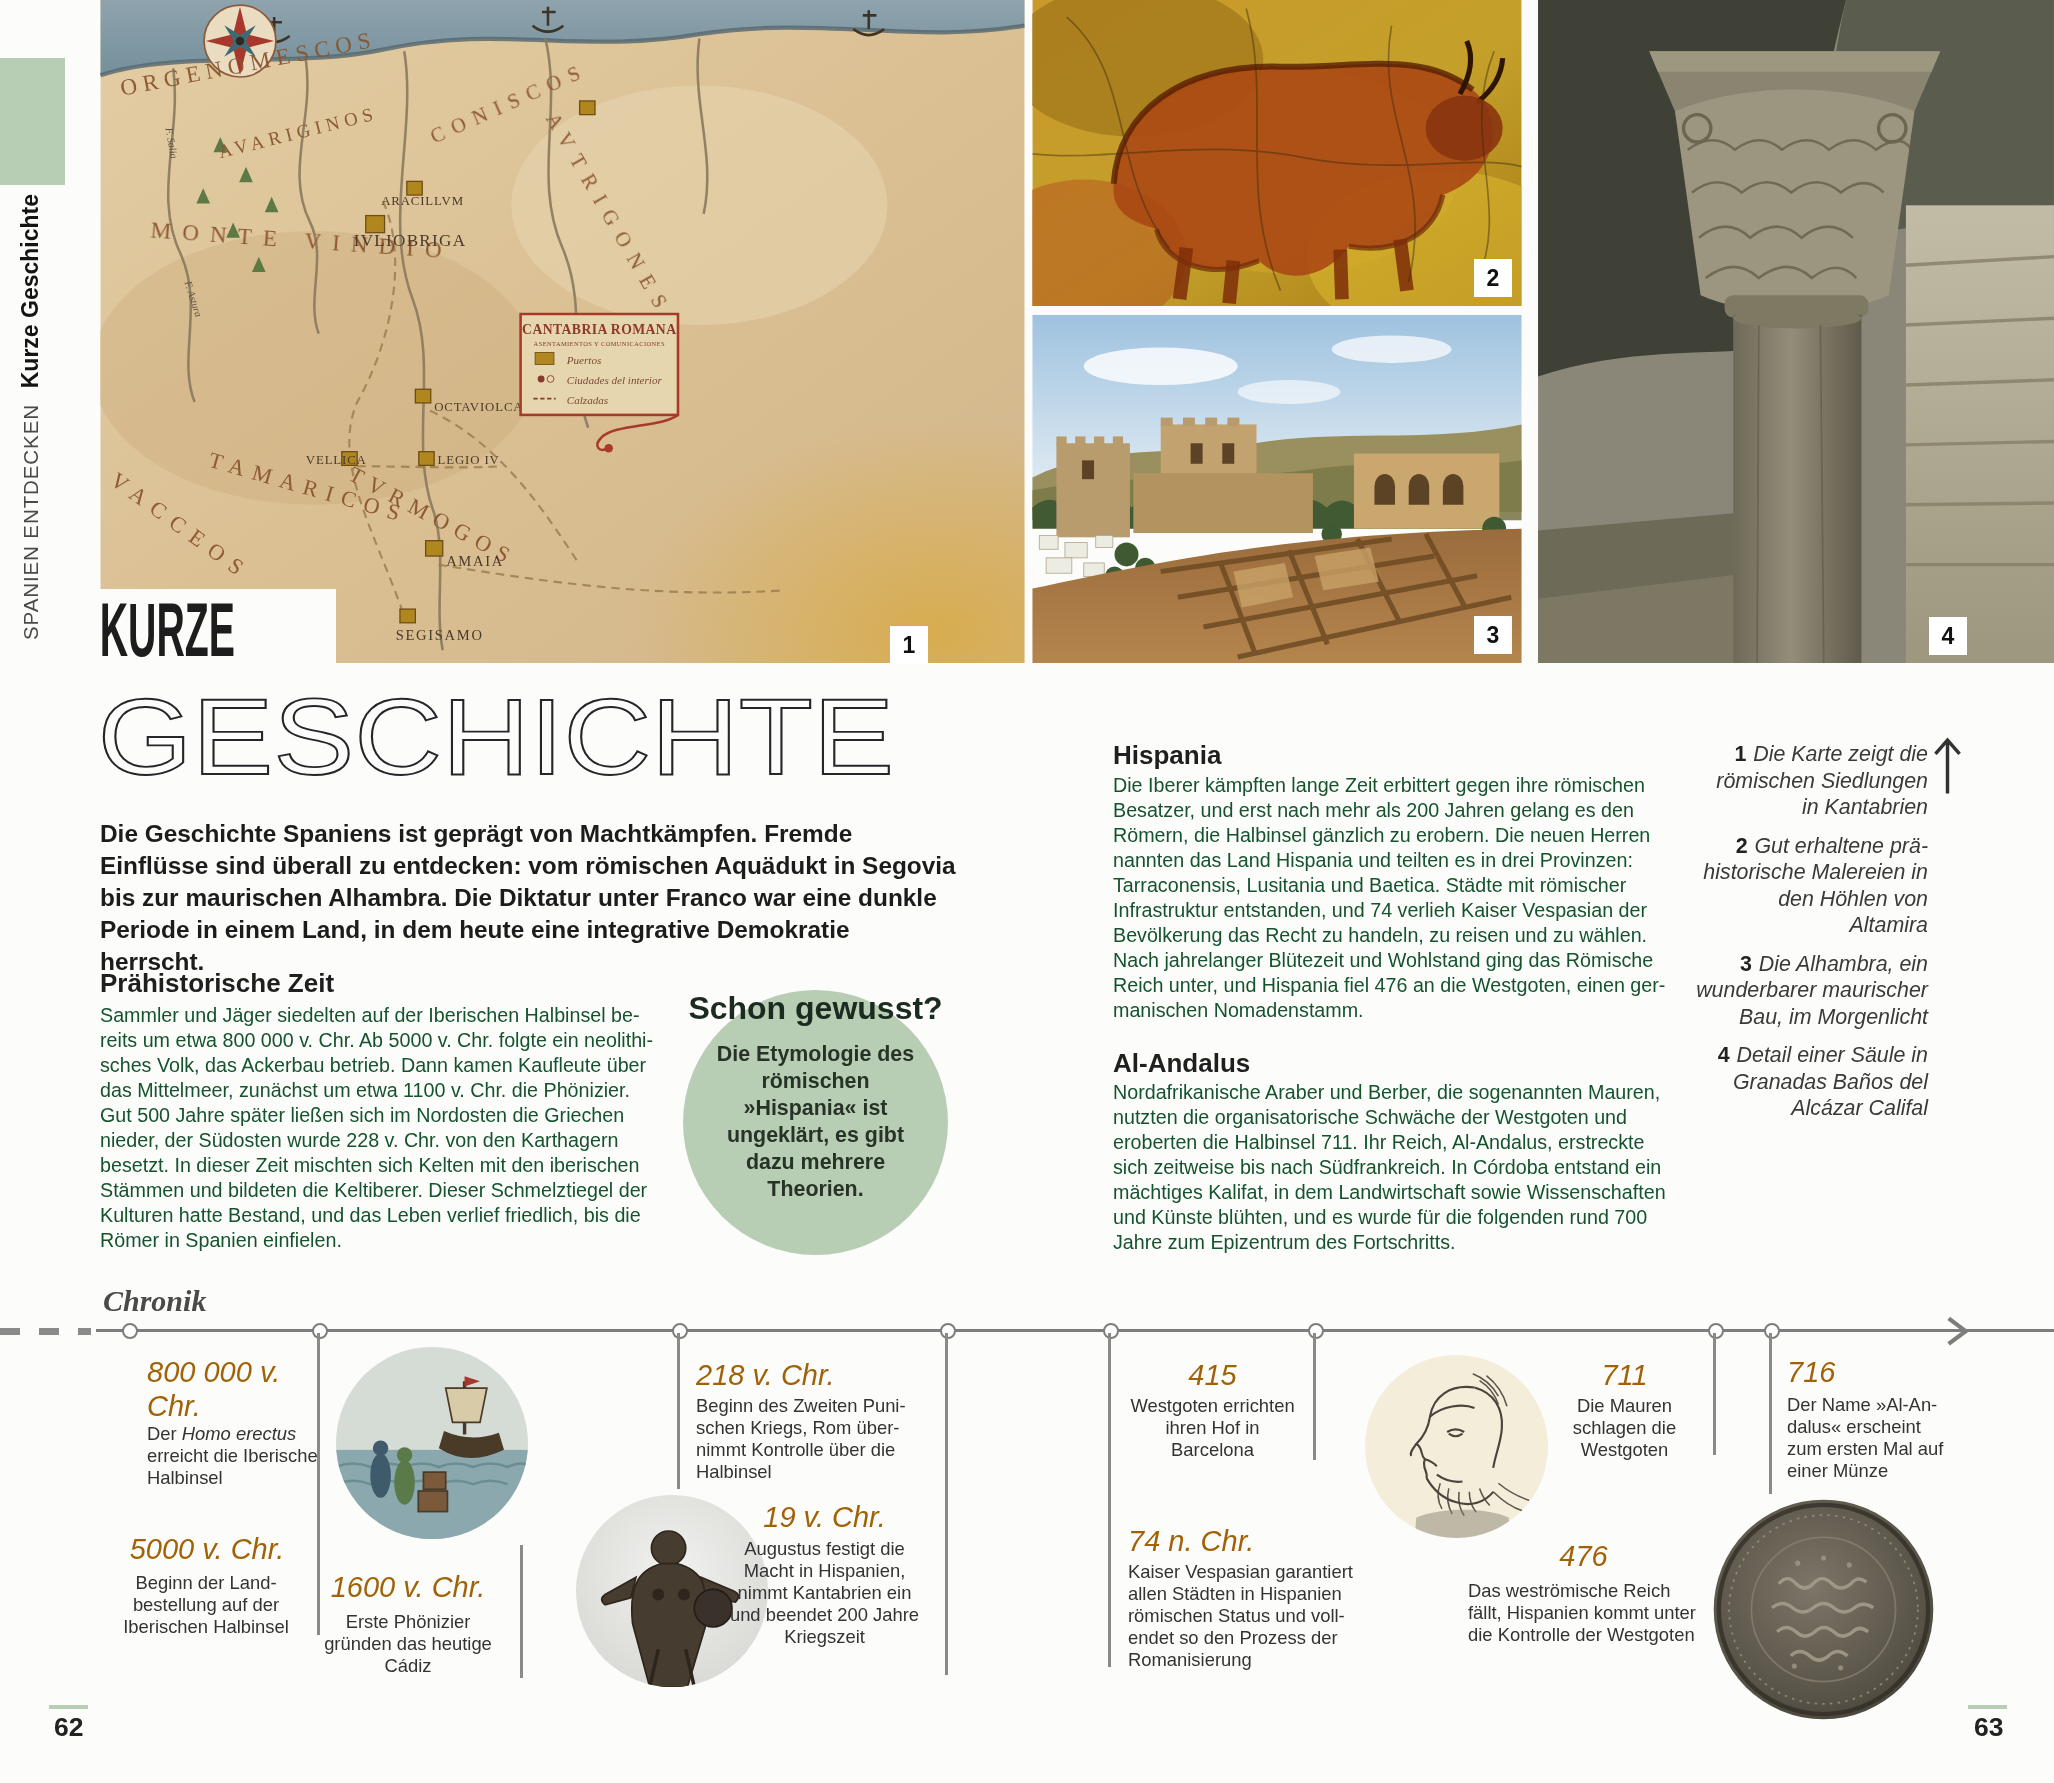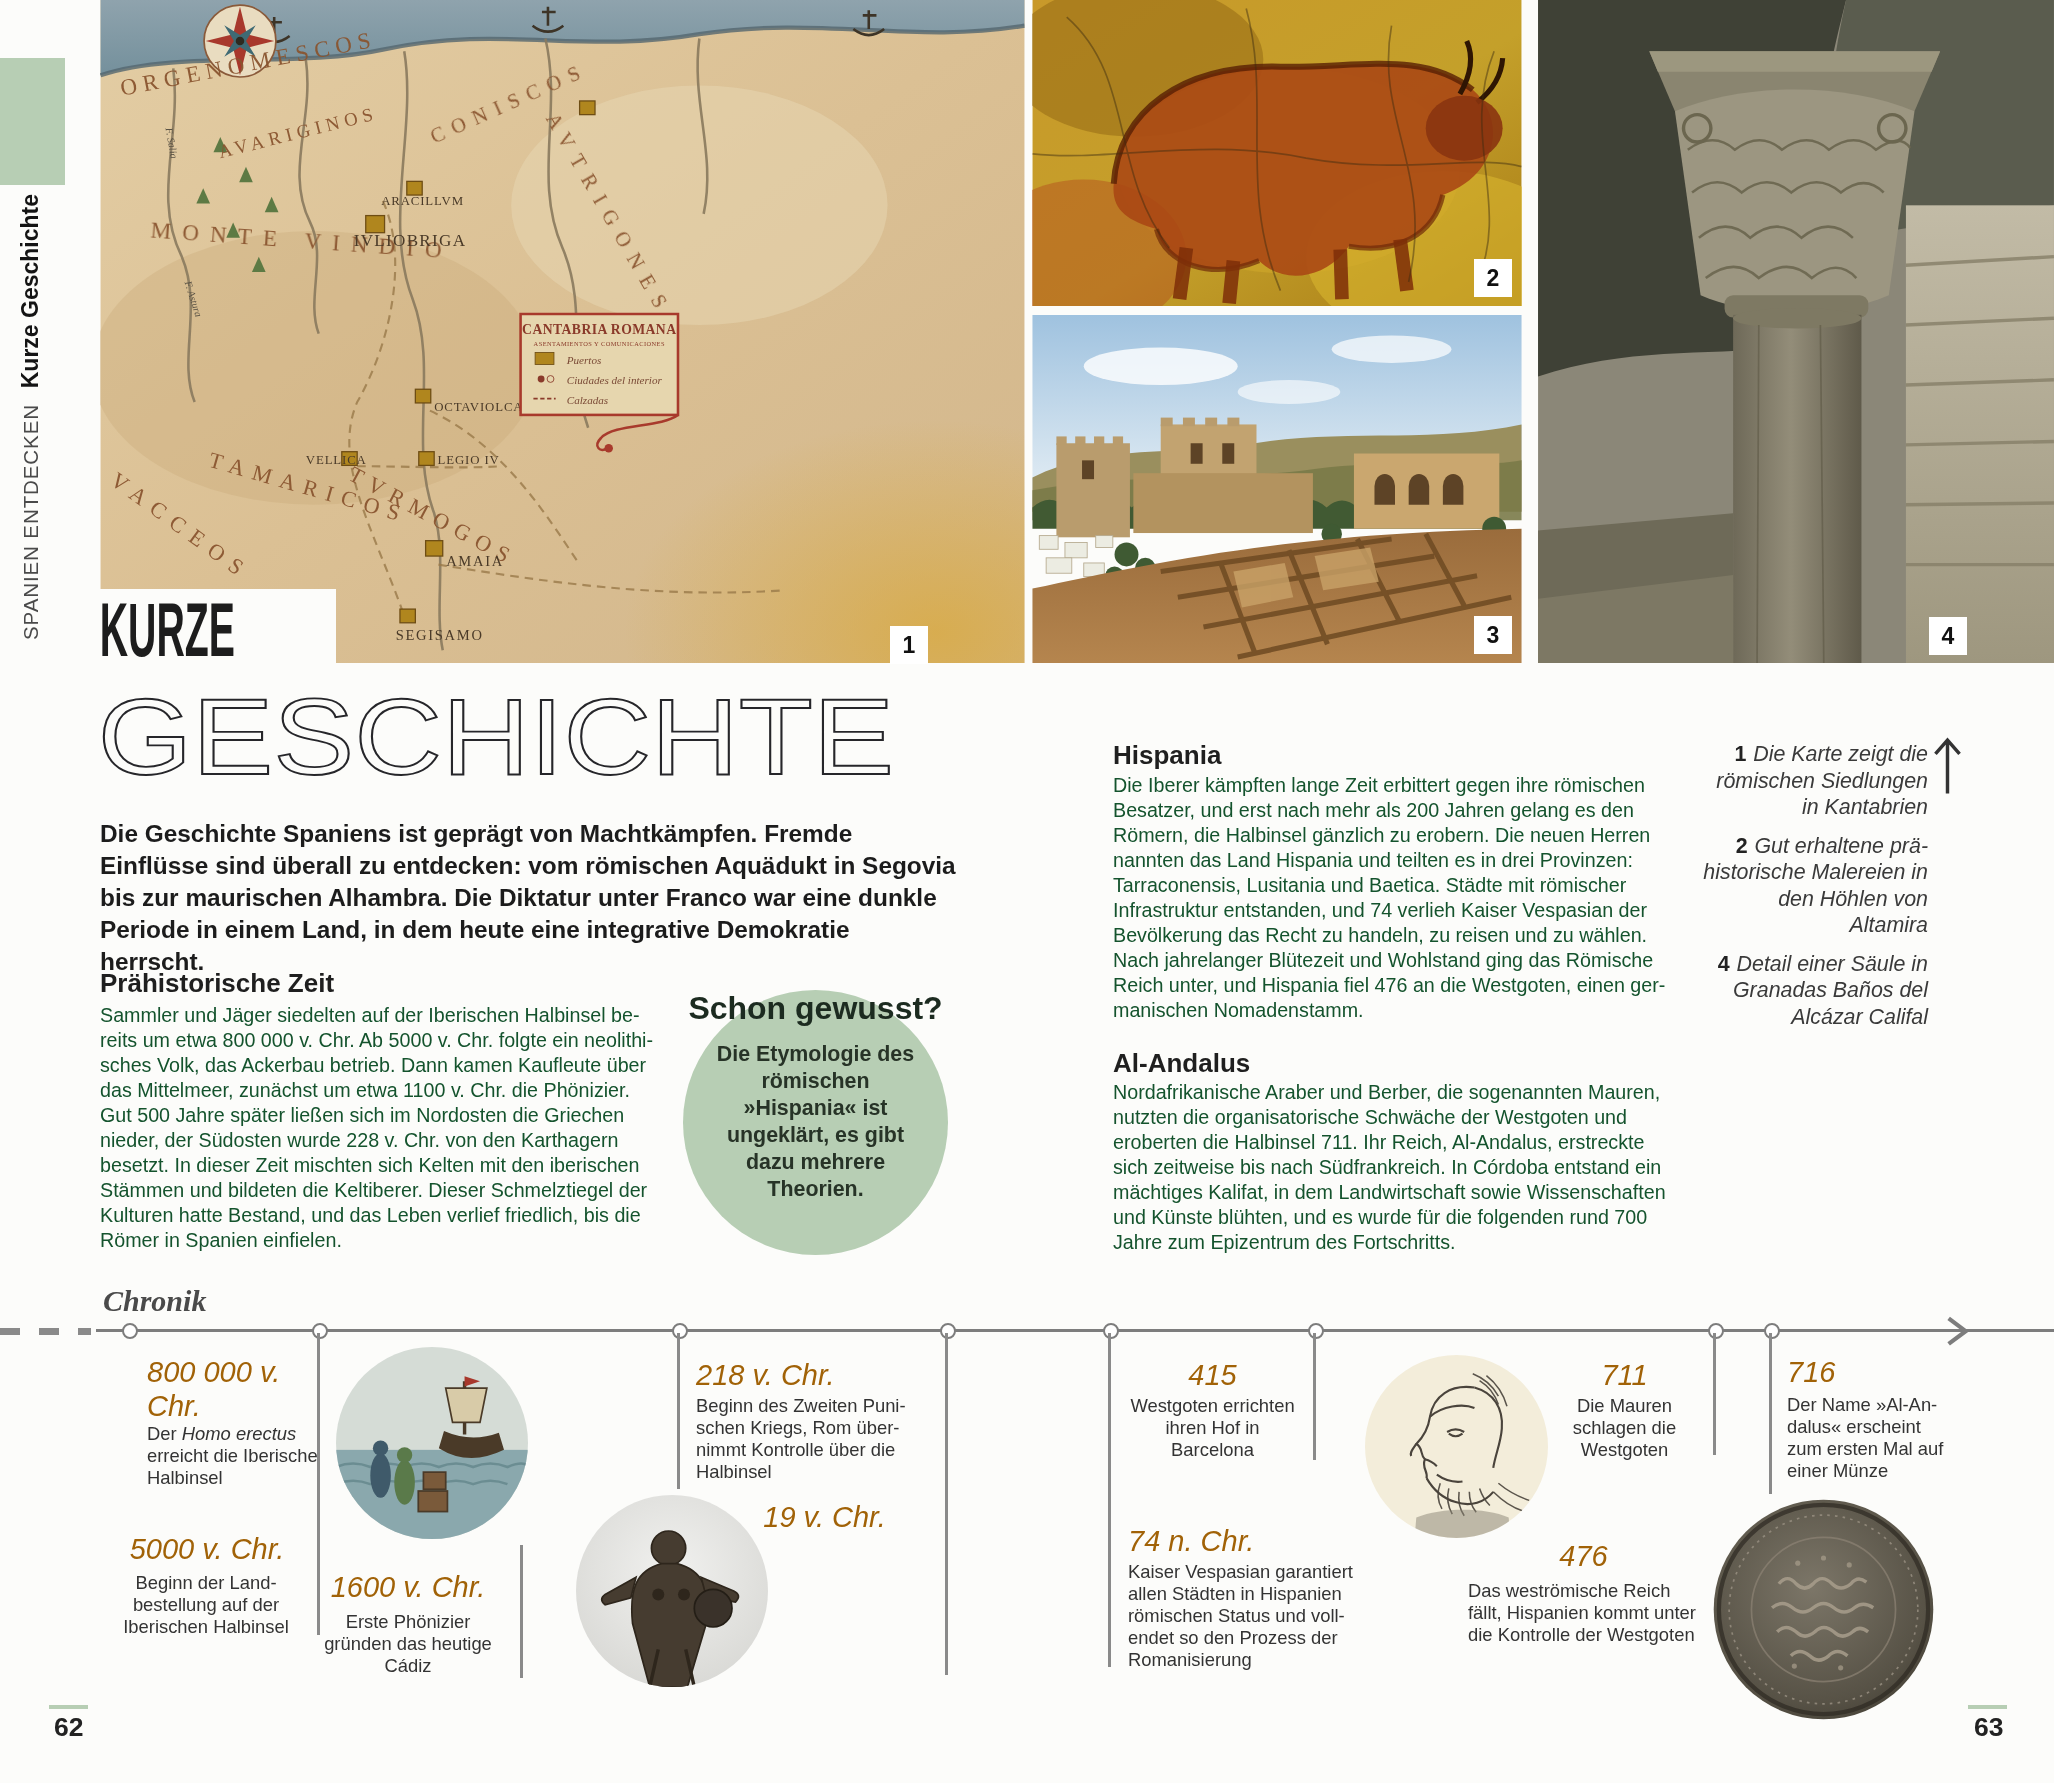--- a/index.html
+++ b/index.html
@@ -374,20 +374,23 @@
   <div class="abs sec-body" style="left:1113px;top:1080px;width:565px;">Nordafrikanische Araber und Berber, die sogenannten Mauren, nutzten die organisatorische Schwäche der Westgoten und eroberten die Halbinsel 711. Ihr Reich, Al-Andalus, erstreckte sich zeitweise bis nach Südfrankreich. In Córdoba entstand ein mächtiges Kalifat, in dem Landwirtschaft sowie Wissenschaf­ten und Künste blühten, und es wurde für die folgenden rund 700 Jahre zum Epizentrum des Fortschritts.</div>
 
   <div class="abs caps">
     <div class="cap-item">
       <span class="cap-num">1</span><span>Die Karte zeigt die römischen Siedlungen in Kantabrien</span>
     </div>
     <div class="cap-item">
       <span class="cap-num">2</span><span>Gut erhaltene prä­historische Malereien in den Höhlen von Altamira</span>
     </div>
     <div class="cap-item">
+      <span class="cap-num">3</span><span>Die Alhambra, ein wunderbarer maurischer Bau, im Morgenlicht</span>
+    </div>
+    <div class="cap-item">
       <span class="cap-num">4</span><span>Detail einer Säule in Granadas Baños del Alcázar Califal</span>
     </div>
   </div>
   <svg class="abs" style="left:1931px;top:735px;" width="33" height="62" viewBox="0 0 38 72">
     <path d="M19,68 L19,8 M5,22 L19,6 L33,22" fill="none" stroke="#333" stroke-width="4"></path>
   </svg>
 
   <div class="abs chronik">Chronik</div>
   <div class="abs tl-dash"></div>
   <div class="abs tl-line"></div>
@@ -470,20 +473,21 @@
         <path d="M146,96 L184,112 q10,5 2,13 l-34,-6 Z"></path>
       </g>
       <circle cx="160" cy="132" r="22" fill="#3a322a" stroke="#241e16" stroke-width="2"></circle>
       <circle cx="96" cy="116" r="7" fill="#2e261c"></circle>
         <circle cx="126" cy="116" r="7" fill="#2e261c"></circle>
       <path d="M86,224 L96,180 M138,224 L128,180" stroke="#2e261c" stroke-width="4" fill="none"></path>
     </svg>
   </div>
 
   <div class="abs tl-date t-right" style="left:723px;top:1500px;width:203px;">19 v. Chr.</div>
+  <div class="abs tl-text t-right" style="left:723px;top:1538px;width:203px;">Augustus festigt die Macht in His­panien, nimmt Kantabrien ein und beendet 200 Jahre Kriegszeit</div>
 
   <div class="abs tl-date t-right" style="left:1127px;top:1358px;width:171px;">415</div>
   <div class="abs tl-text t-right" style="left:1127px;top:1395px;width:171px;">Westgoten errich­ten ihren Hof in Barcelona</div>
 
   <div class="abs tl-date" style="left:1128px;top:1524px;width:240px;">74 n. Chr.</div>
   <div class="abs tl-text" style="left:1128px;top:1561px;width:244px;">Kaiser Vespasian garantiert allen Städten in Hispanien römischen Status und voll­endet so den Prozess der Romanisierung</div>
 
   <div class="abs circ" style="left:1365px;top:1355px;width:183px;height:183px;">
     <svg width="183" height="183" viewBox="0 0 214 214">
       <rect width="214" height="214" fill="#f3edda"></rect>

